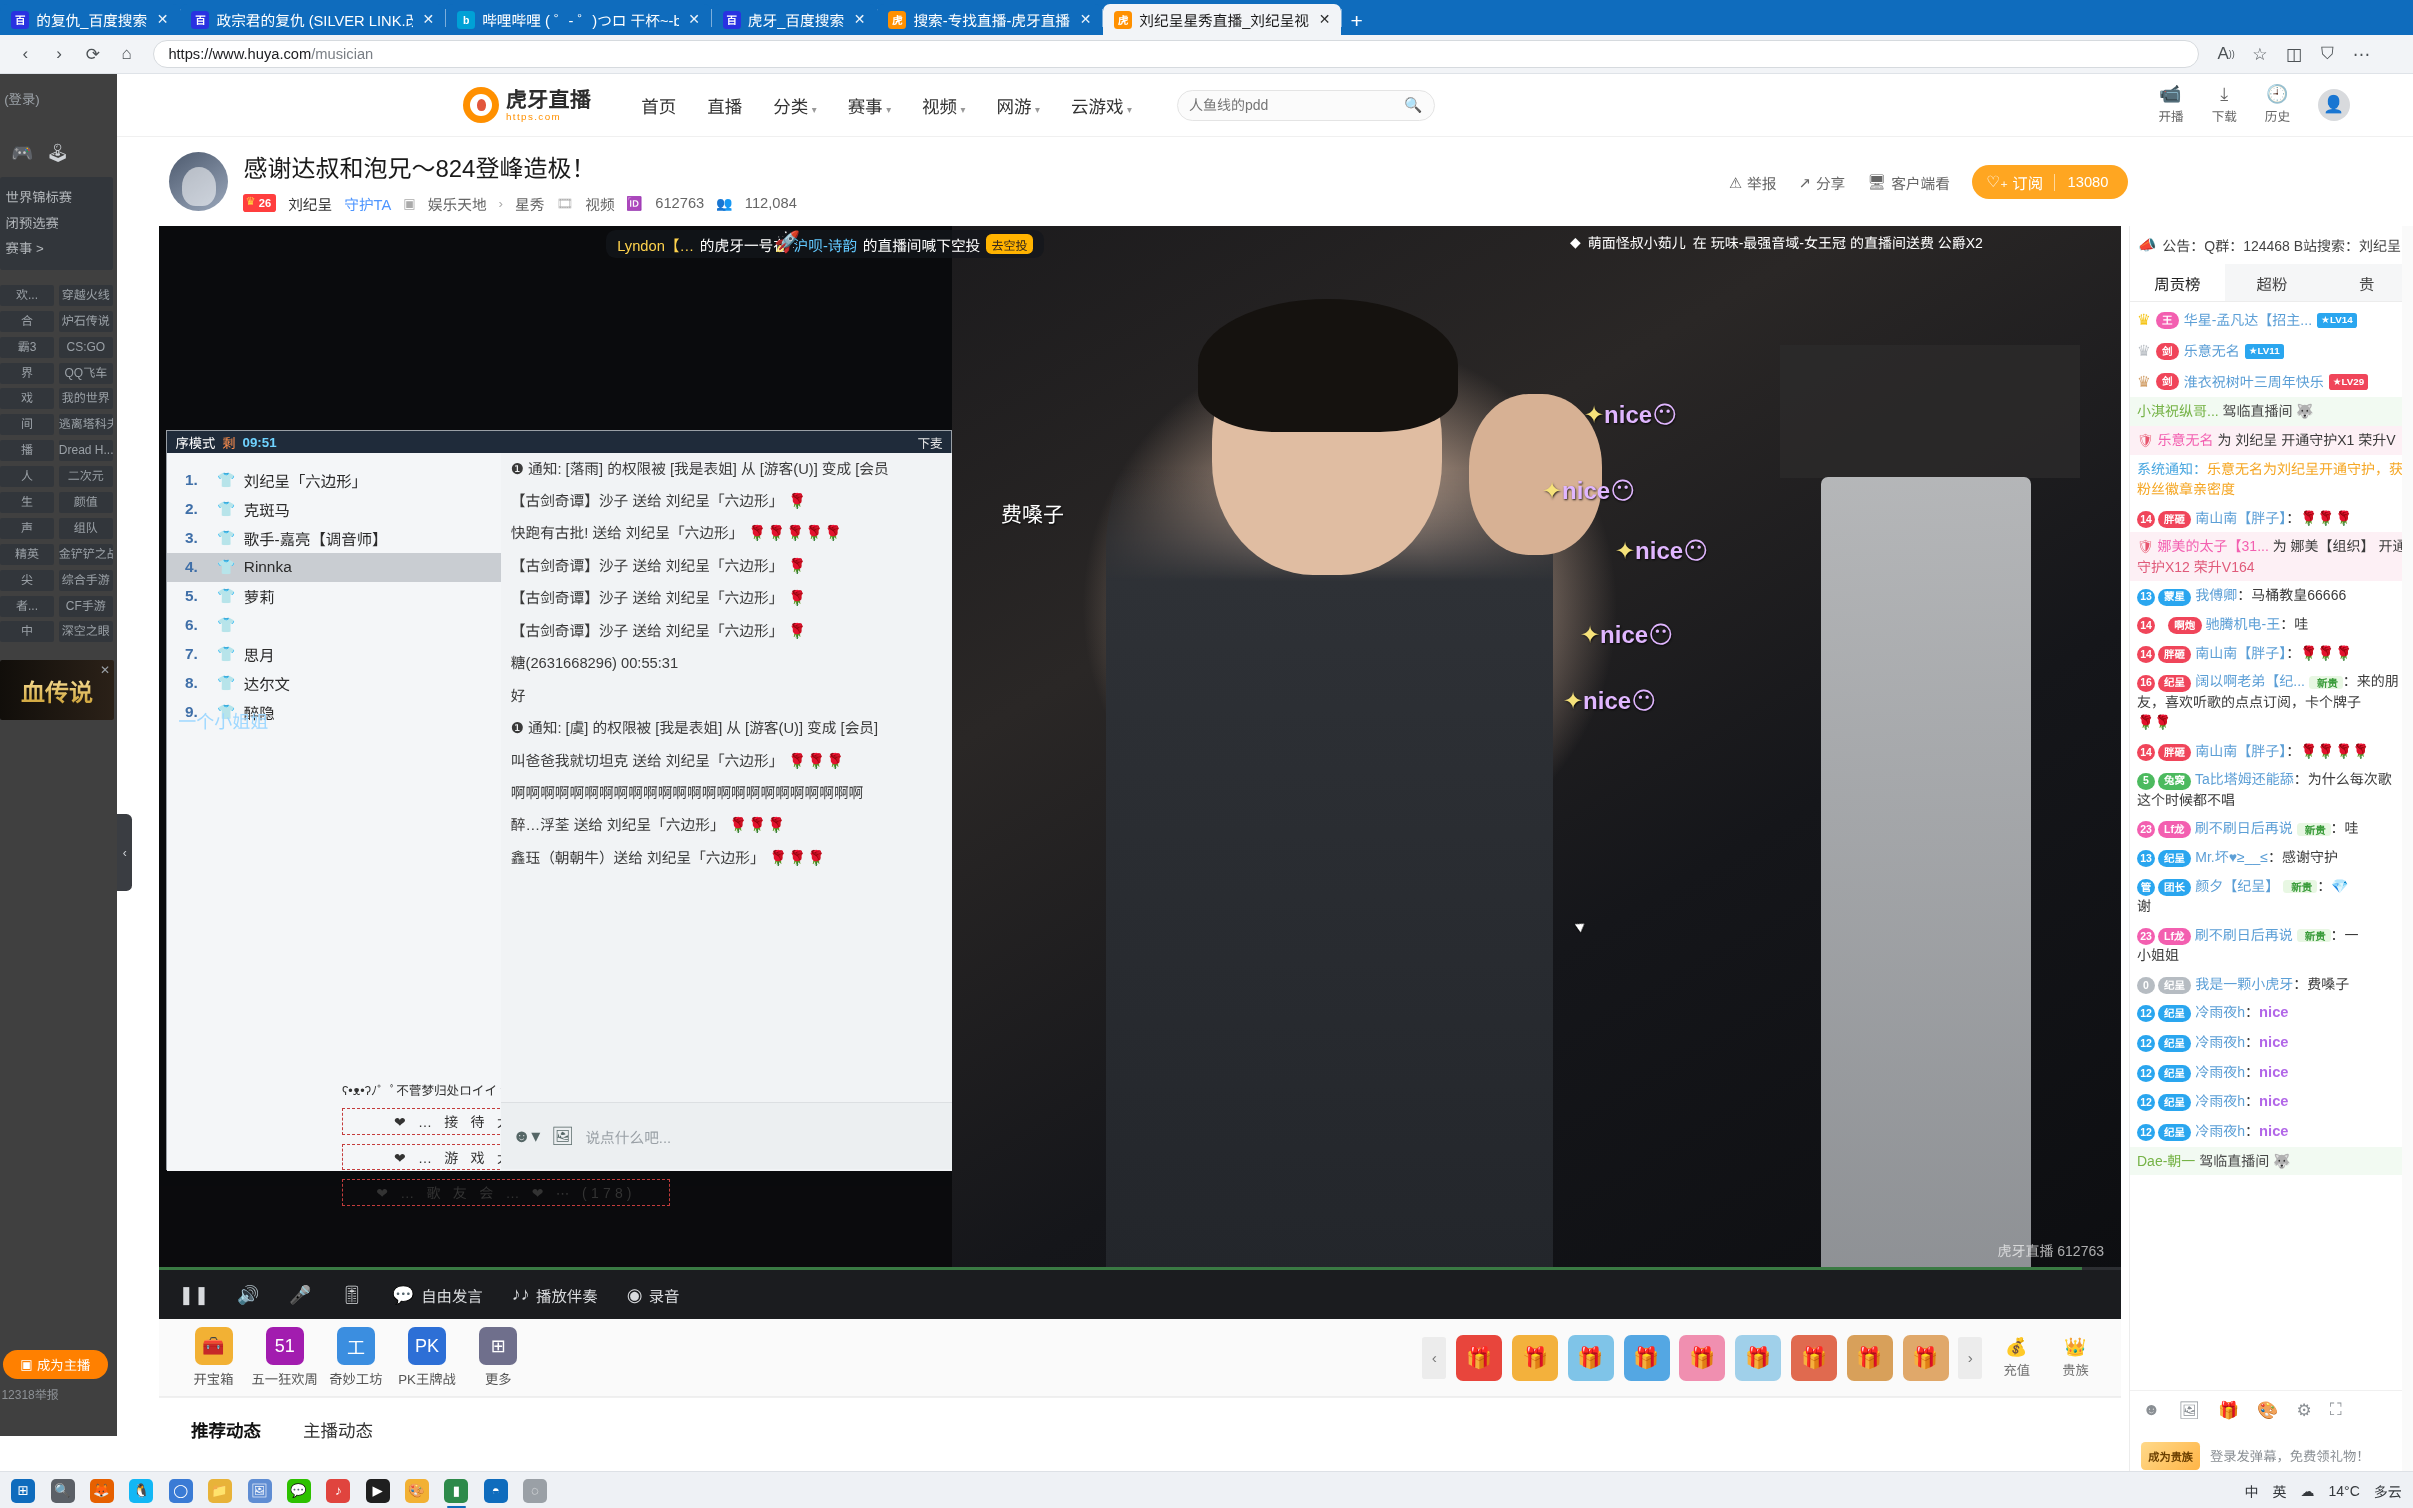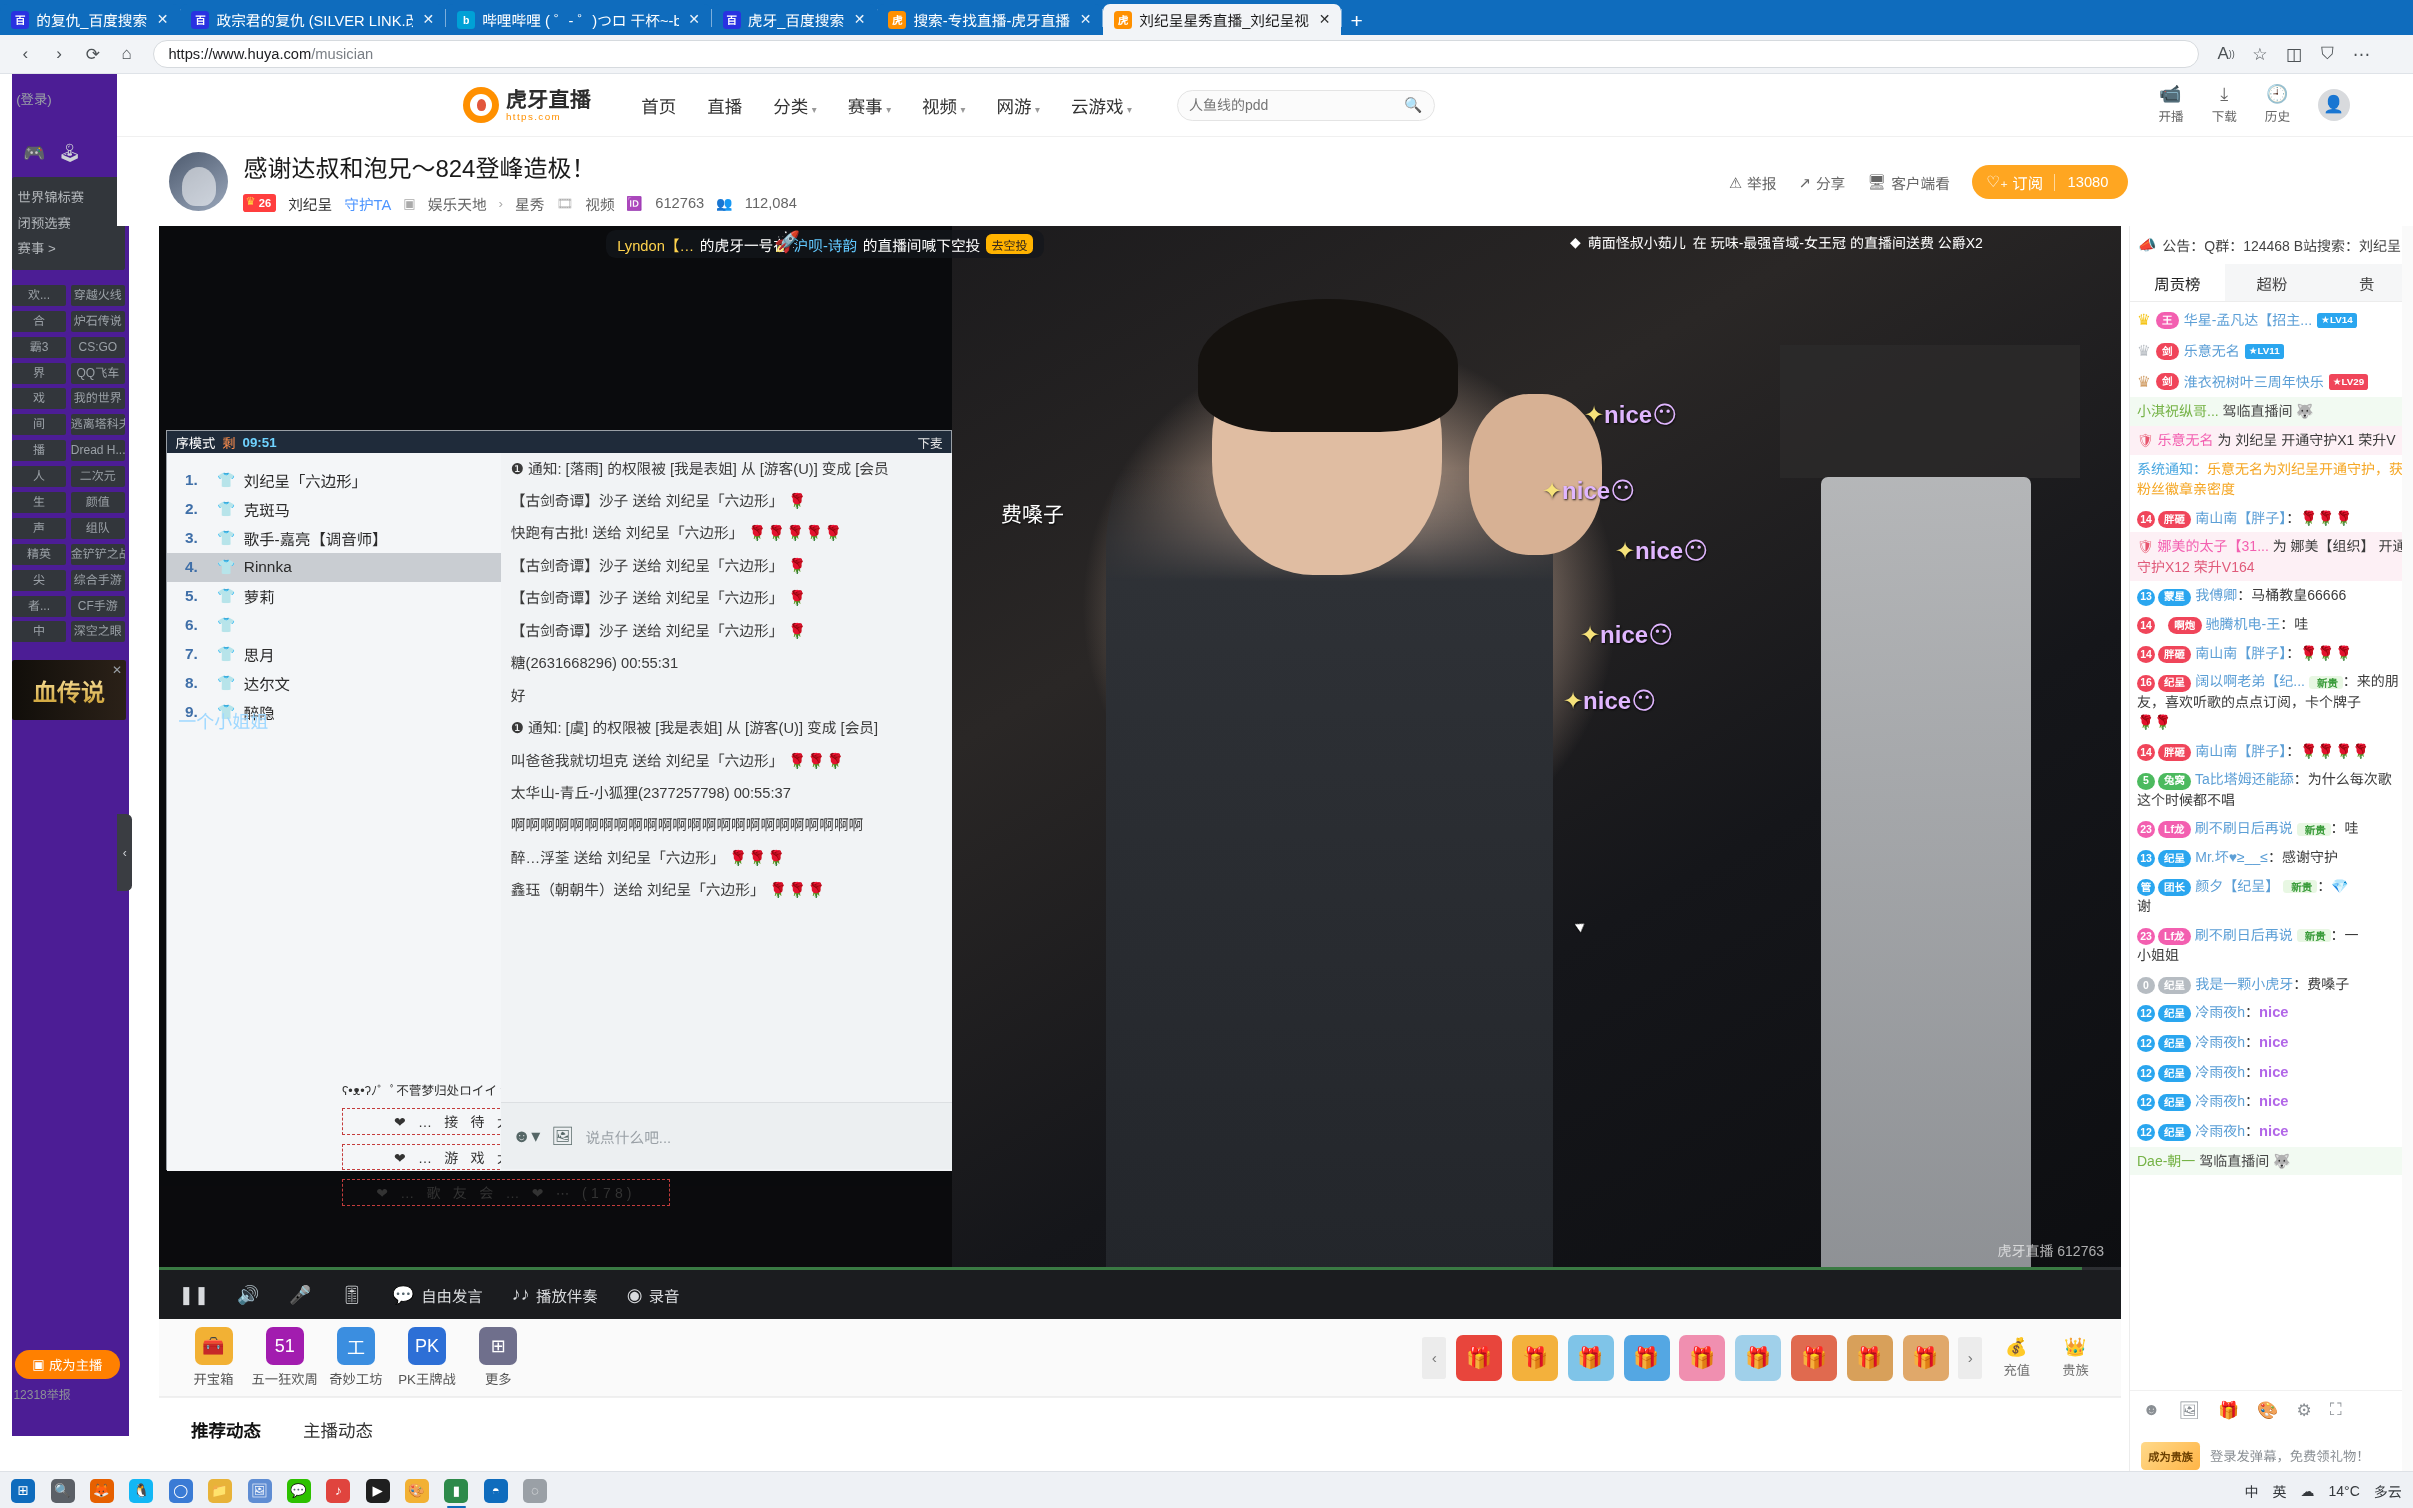--- a/index.html
+++ b/index.html
@@ -65,22 +65,22 @@
   #omnibox .url-dim { color: #7a7f85; }
 
   
   #huya-page {
     position: absolute; left: 0; top: 74px; width: 2413px; height: 1397px;
     background: #ffffff;
   }
 
   
   #left-rail {
-    position: absolute; left: 12px; top: 0; width: 117px; height: 1362px;
-    background: #4c1d95; color: #8d9196; overflow: hidden;
+    position: absolute; left: 0; top: 0; width: 117px; height: 1362px;
+    background: #404040; color: #8d9196; overflow: hidden;
   }
   #left-rail .rail-login { font-size: 13.3px; color: #9aa0a6; padding: 15.4px 0 0 4.2px; }
   #left-rail .rail-icons { display: flex; gap: 12.6px; padding: 34px 0 0 11.2px; align-items: center; }
   #left-rail .rail-icons span { font-size: 18px; color: #cfd3d7; }
   .rail-card {
     margin: 12.6px 4.2px 0 0; background: #32363b; border-radius: 2.8px;
     padding: 8.4px 5.6px; font-size: 13.3px; color: #b3b7bb; line-height: 1.9;
   }
   .rail-grid { display: grid; grid-template-columns: 1fr 1fr; gap: 4.9px 4.9px; padding: 15.4px 4.2px 0 0; }
   .rail-grid .cell {
@@ -727,21 +727,20 @@
             <div class="ic-row"><span>❶ </span><span>通知: [落雨] 的权限被 [我是表姐] 从 [游客(U)] 变成 [会员</span></div>
             <div class="ic-row"><span>【古剑奇谭】沙子 送给 刘纪呈「六边形」</span><span class="rose-em"> 🌹</span></div>
             <div class="ic-row"><span>快跑有古批! 送给 刘纪呈「六边形」</span><span class="rose-em"> 🌹🌹🌹🌹🌹</span></div>
             <div class="ic-row"><span>【古剑奇谭】沙子 送给 刘纪呈「六边形」</span><span class="rose-em"> 🌹</span></div>
             <div class="ic-row"><span>【古剑奇谭】沙子 送给 刘纪呈「六边形」</span><span class="rose-em"> 🌹</span></div>
             <div class="ic-row"><span>【古剑奇谭】沙子 送给 刘纪呈「六边形」</span><span class="rose-em"> 🌹</span></div>
             <div class="ic-row gray"><span>糖(2631668296) 00:55:31</span></div>
             <div class="ic-row"><span>好</span></div>
             <div class="ic-row"><span>❶ </span><span>通知: [虞] 的权限被 [我是表姐] 从 [游客(U)] 变成 [会员]</span></div>
             <div class="ic-row"><span>叫爸爸我就切坦克 送给 刘纪呈「六边形」</span><span class="rose-em"> 🌹🌹🌹</span></div>
-            <div class="ic-row gray"><span>太华山-青丘-小狐狸(2377257798) 00:55:37</span></div>
             <div class="ic-row"><span>啊啊啊啊啊啊啊啊啊啊啊啊啊啊啊啊啊啊啊啊啊啊啊啊</span></div>
             <div class="ic-row"><span>醉…浮荃 送给 刘纪呈「六边形」</span><span class="rose-em"> 🌹🌹🌹</span></div>
             <div class="ic-row"><span>鑫珏（朝朝牛）送给 刘纪呈「六边形」</span><span class="rose-em"> 🌹🌹🌹</span></div>
           </div>
         <div id="inner-input">
           <span class="emoji-btn">☻▾</span>
           <span class="emoji-btn">🖼</span>
           <span class="ph">说点什么吧...</span>
         </div>
       </div>

